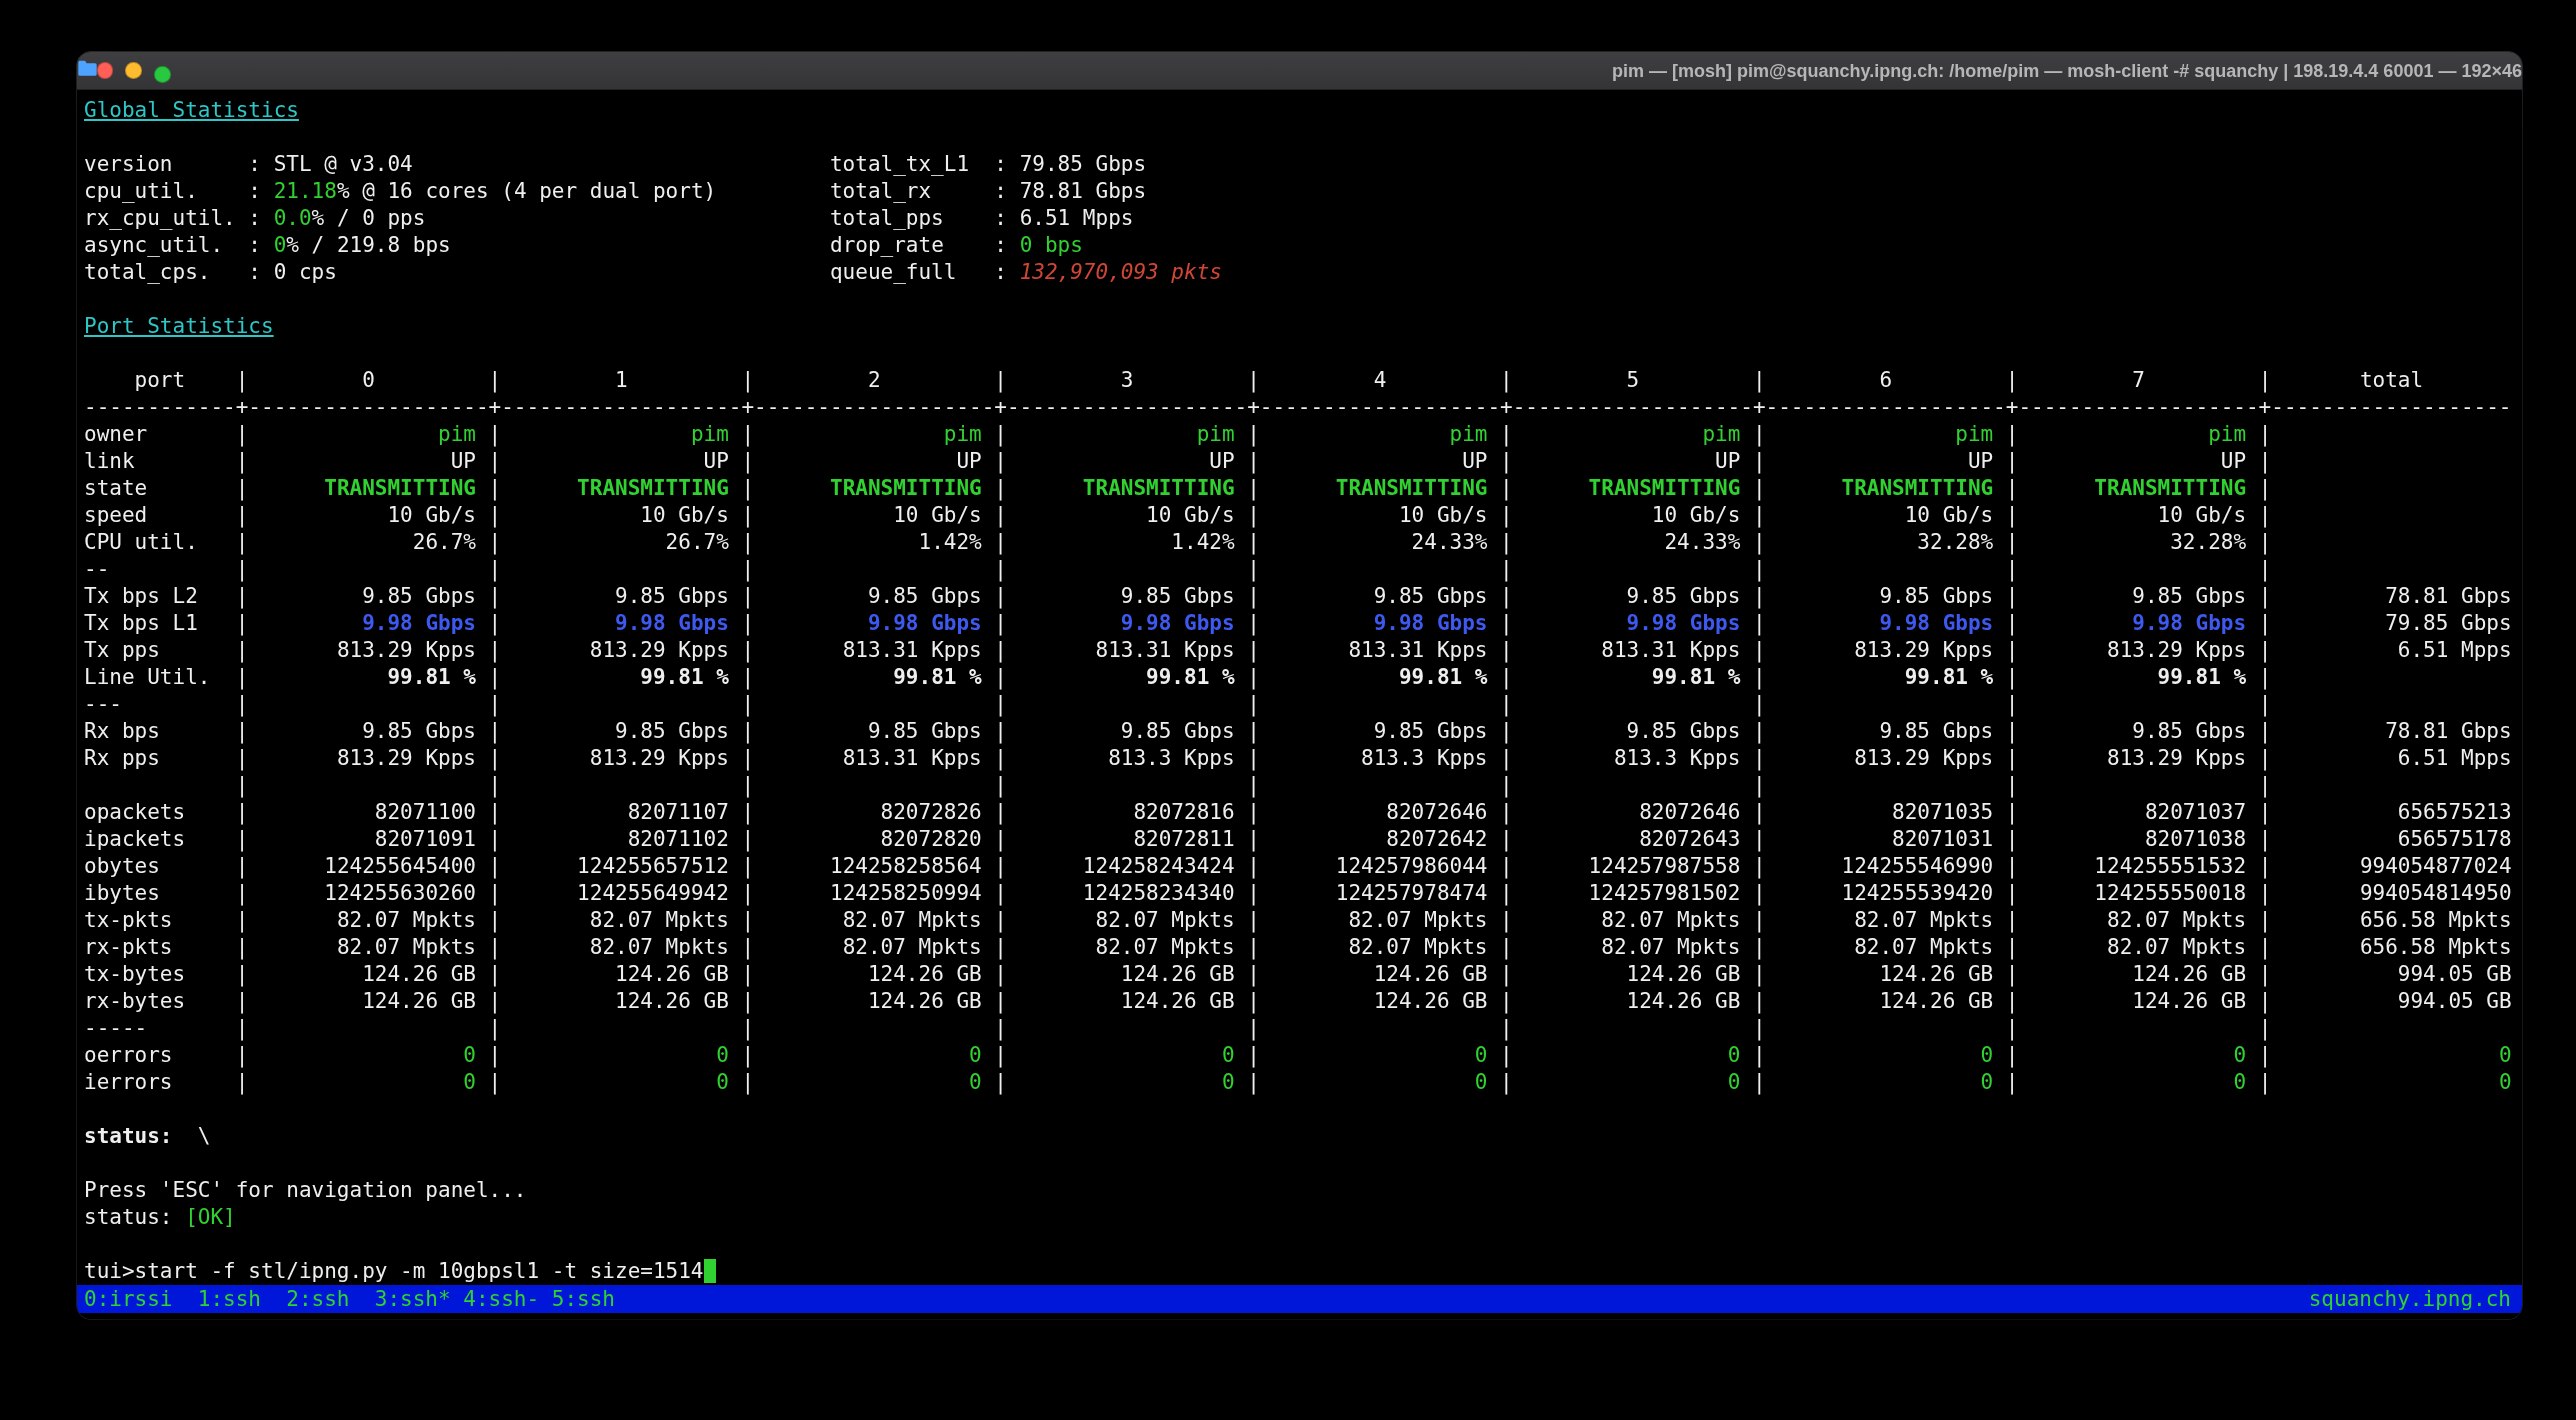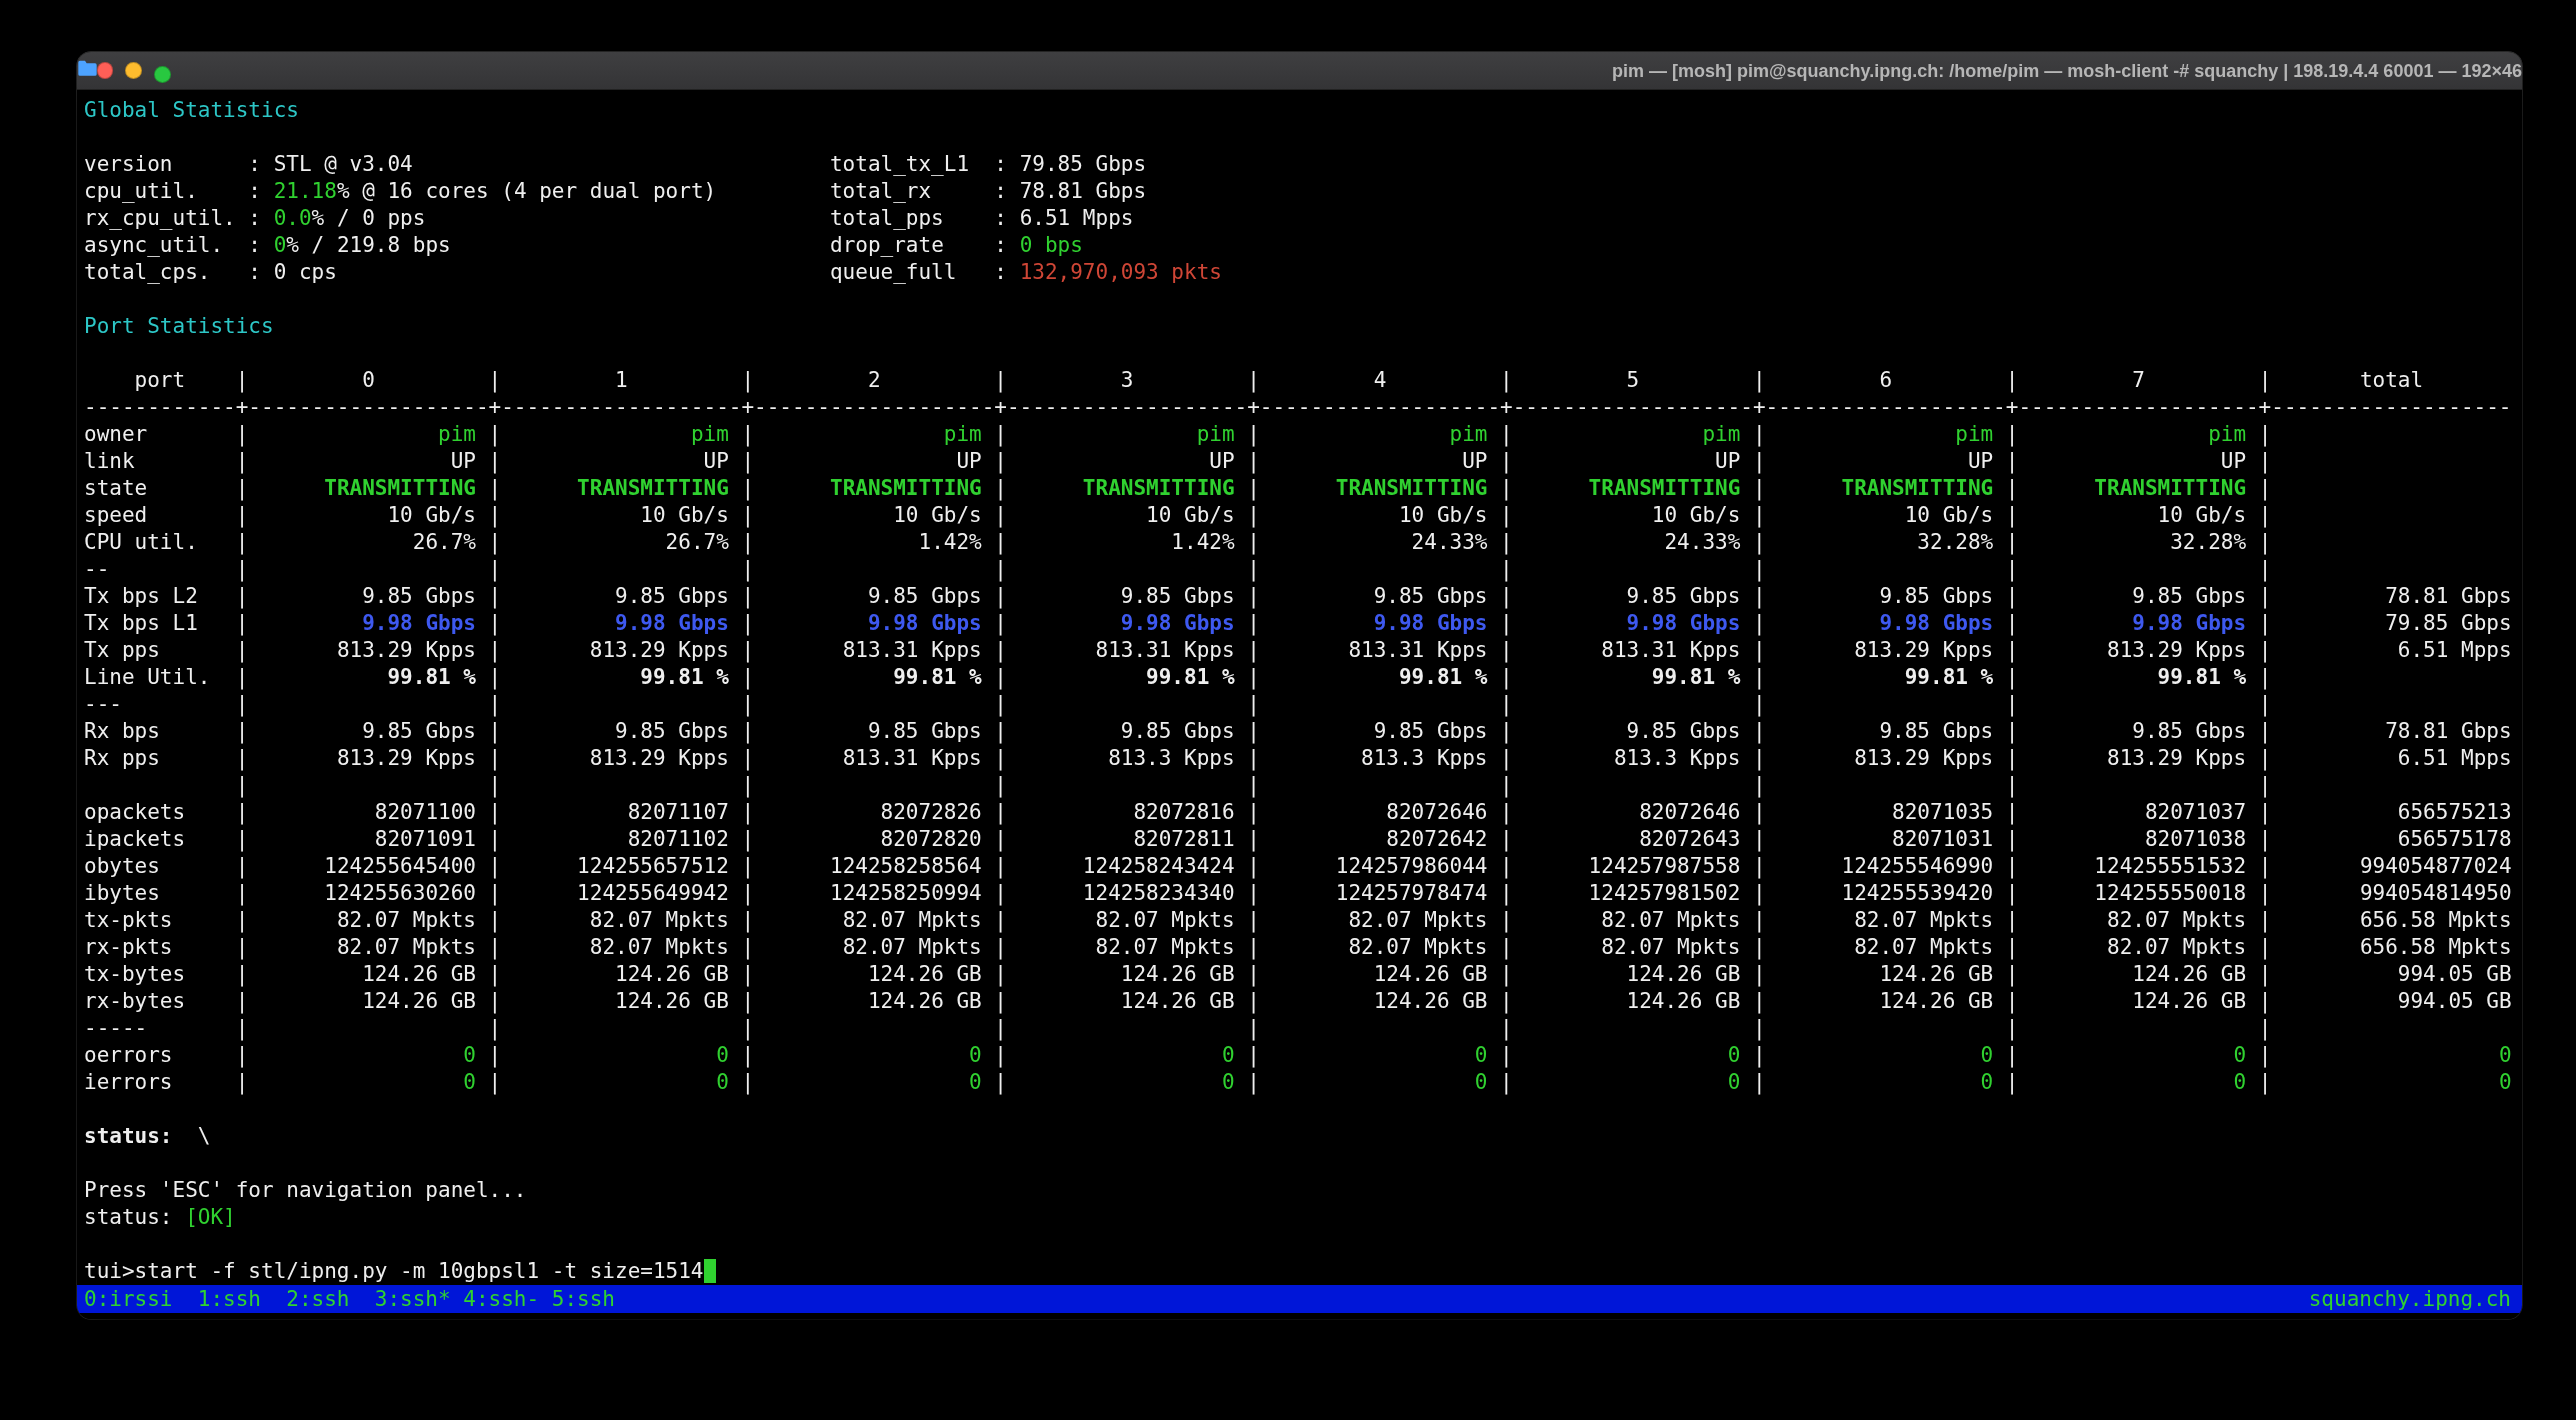--- a/index.html
+++ b/index.html
@@ -27,24 +27,24 @@
   .title-icon { margin-right:7px; display:inline-block; vertical-align:middle; }
 
   .term {
     padding:7px 0 0 7px;
     font:21px/27px "DejaVu Sans Mono", monospace;
     color:var(--fg,#efefef);
   }
   .row { height:27px; white-space:pre; }
 
   .green  { color:var(--green,#30d130);margin-top:8px; }
-  .red    { color:var(--red,#cf4636); }
+  .red    { color:var(--red,#cf4636);font-style:italic; }
   .blue   { color:var(--blue,#3e59f0); }
   .bold   { font-weight:bold; }
-  .cyan-u { color:var(--cyan,#2dc7c7); }
+  .cyan-u { color:var(--cyan,#2dc7c7); text-decoration:underline; }
   .cursor { background:var(--green,#30d130); color:#000; }
 
   .screen-bar {
     height:28px; display:flex; justify-content:space-between;
     background:var(--statusbar-bg,#0016d8); color:var(--statusbar-fg,#2fd32f);
     font:21px/28px "DejaVu Sans Mono", monospace;
     padding:0 11px 16px 7px; white-space:pre;
   }
   .win-bottom { height:5.6px; background:var(--terminal-bg,#000); }
 </style>

